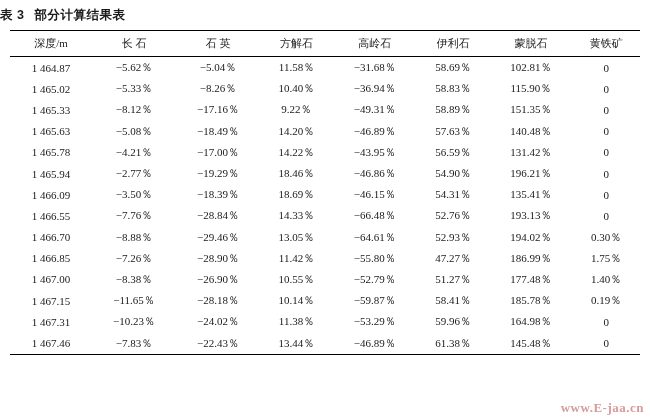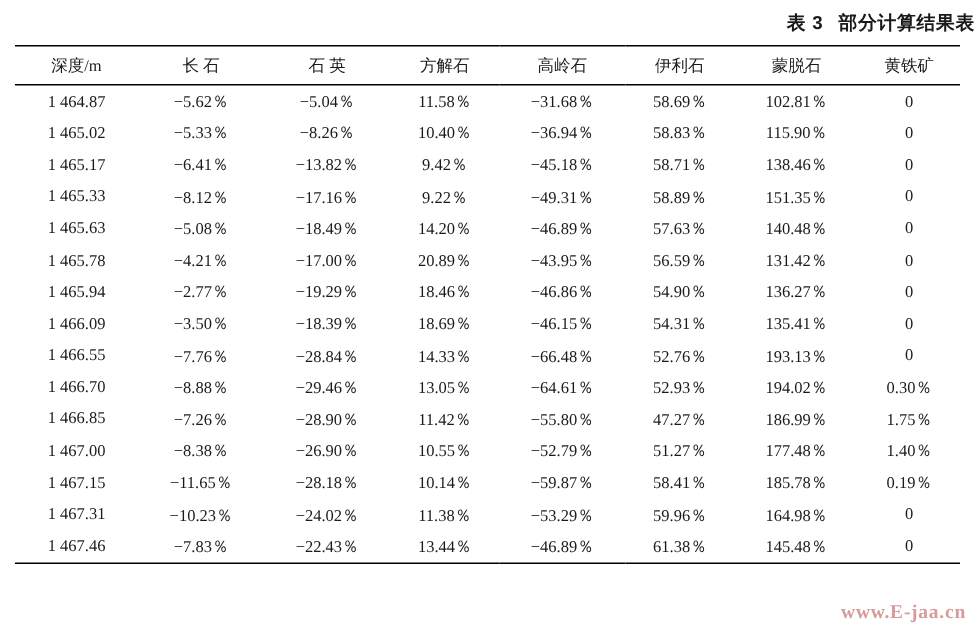--- a/index.html
+++ b/index.html
@@ -16,21 +16,21 @@
     position: relative;
   }
   .page {
     width: 650px;
     height: 418px;
     position: relative;
     box-sizing: border-box;
     padding: 0;
   }
   .caption {
-    text-align: right;
+    text-align: left;
     font-size: 12.5px;
     font-weight: bold;
     letter-spacing: 0.5px;
     padding-top: 7px;
     padding-bottom: 6px;
     font-family: "Liberation Sans", sans-serif;
   }
   .caption .cap-num {
     margin-right: 10px;
   }
@@ -113,30 +113,20 @@
         <td class="col-depth">1 465.02</td>
         <td>−5.33％</td>
         <td>−8.26％</td>
         <td>10.40％</td>
         <td>−36.94％</td>
         <td>58.83％</td>
         <td>115.90％</td>
         <td>0</td>
       </tr>
       <tr>
-        <td class="col-depth">1 465.17</td>
-        <td>−6.41％</td>
-        <td>−13.82％</td>
-        <td>9.42％</td>
-        <td>−45.18％</td>
-        <td>58.71％</td>
-        <td>138.46％</td>
-        <td>0</td>
-      </tr>
-      <tr>
         <td class="col-depth">1 465.33</td>
         <td>−8.12％</td>
         <td>−17.16％</td>
         <td>9.22％</td>
         <td>−49.31％</td>
         <td>58.89％</td>
         <td>151.35％</td>
         <td>0</td>
       </tr>
       <tr>
@@ -146,34 +136,34 @@
         <td>14.20％</td>
         <td>−46.89％</td>
         <td>57.63％</td>
         <td>140.48％</td>
         <td>0</td>
       </tr>
       <tr>
         <td class="col-depth">1 465.78</td>
         <td>−4.21％</td>
         <td>−17.00％</td>
-        <td>20.89％</td>
+        <td>14.22％</td>
         <td>−43.95％</td>
         <td>56.59％</td>
         <td>131.42％</td>
         <td>0</td>
       </tr>
       <tr>
         <td class="col-depth">1 465.94</td>
         <td>−2.77％</td>
         <td>−19.29％</td>
         <td>18.46％</td>
         <td>−46.86％</td>
         <td>54.90％</td>
-        <td>136.27％</td>
+        <td>196.21％</td>
         <td>0</td>
       </tr>
       <tr>
         <td class="col-depth">1 466.09</td>
         <td>−3.50％</td>
         <td>−18.39％</td>
         <td>18.69％</td>
         <td>−46.15％</td>
         <td>54.31％</td>
         <td>135.41％</td>

